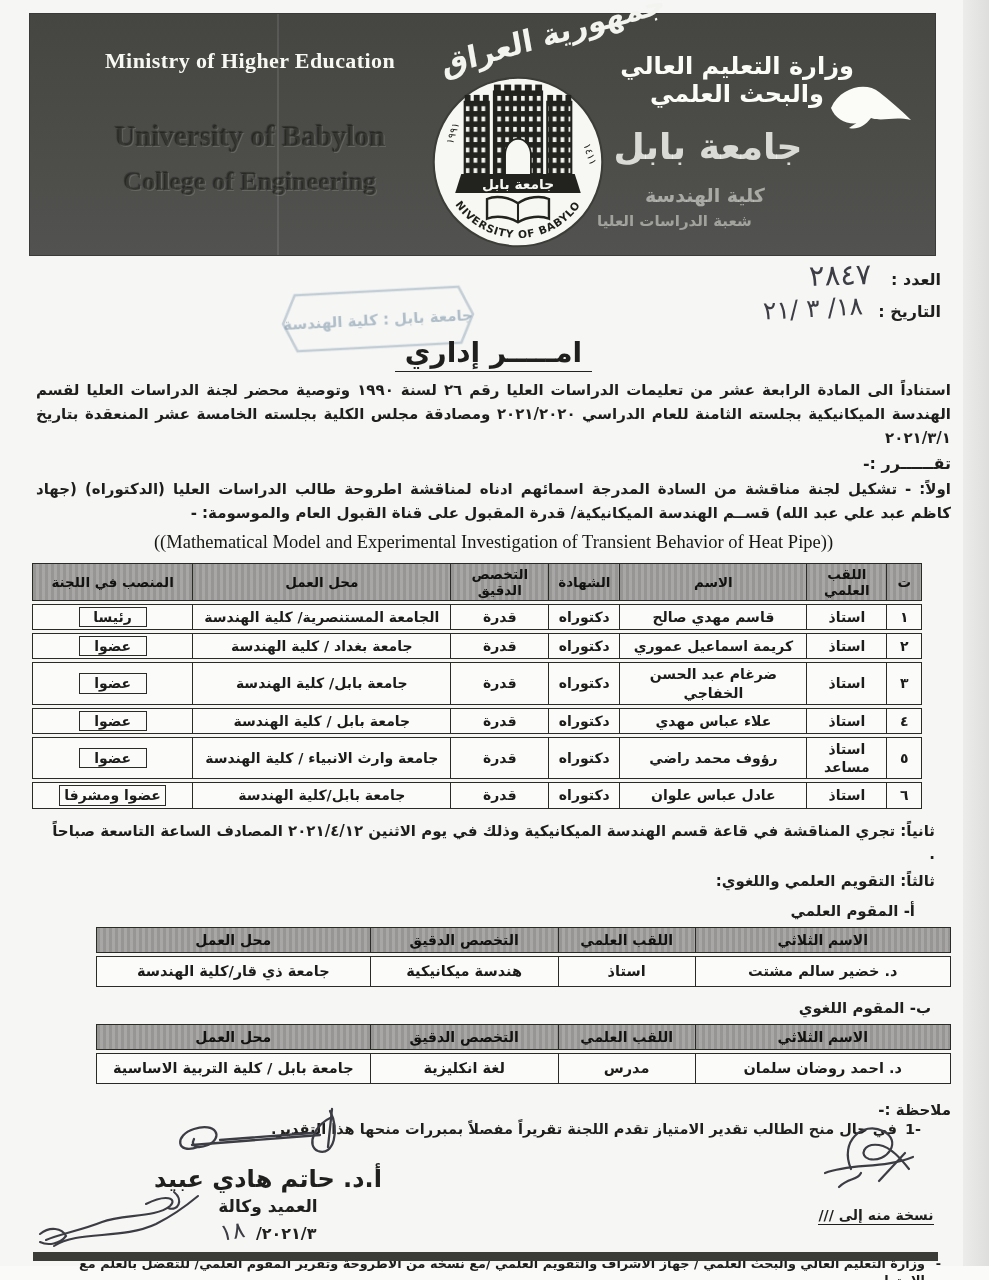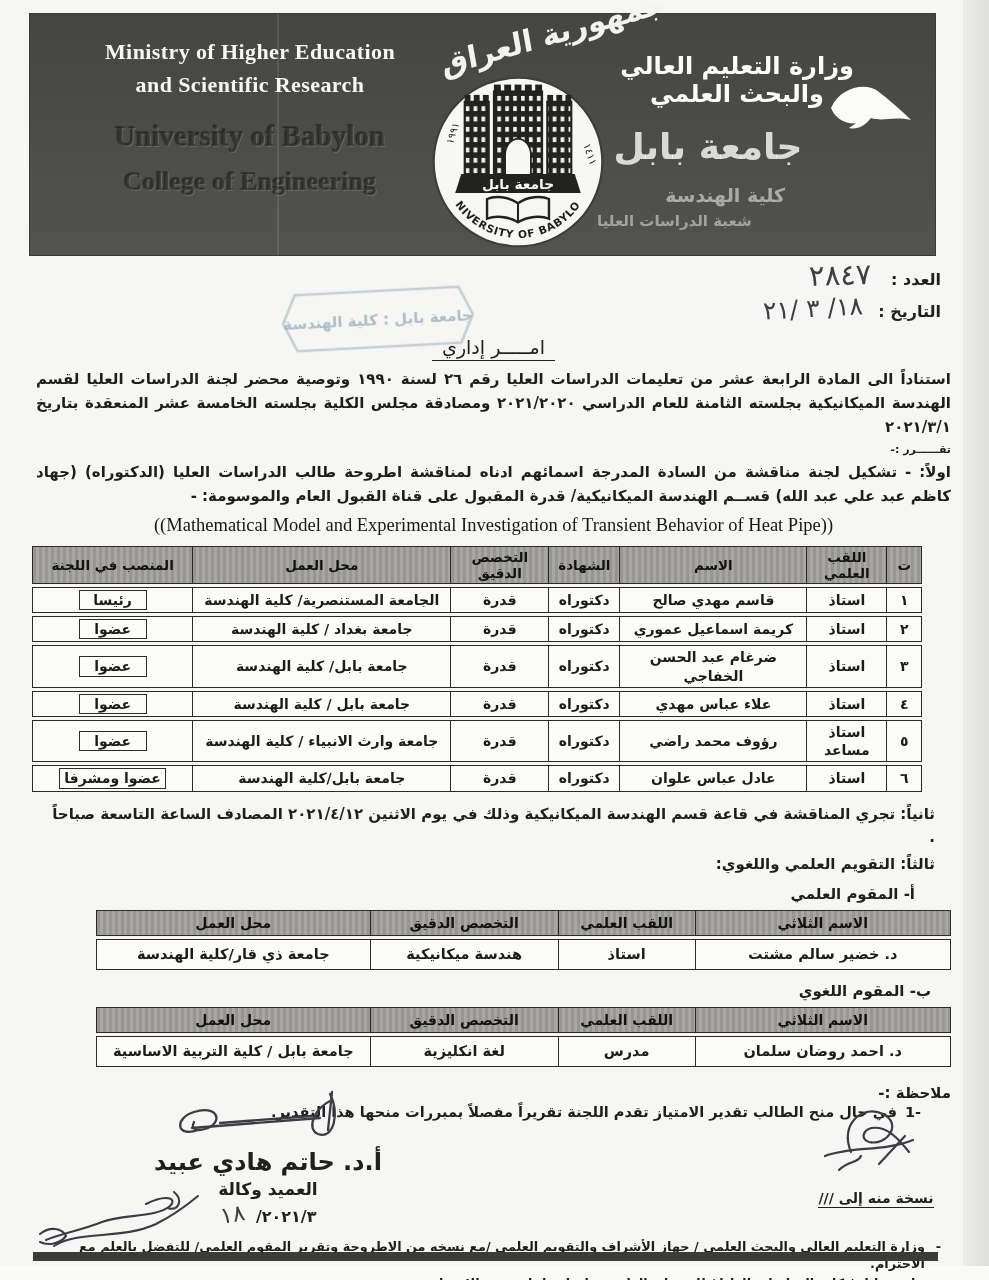--- a/index.html
+++ b/index.html
@@ -14,21 +14,21 @@
 
   
   .header {
     position:absolute; left:30px; top:14px; width:905px; height:241px;
     background:linear-gradient(180deg,#454542 0%, #4c4c49 55%, #525250 100%);
     box-shadow:0 0 0 1px #3a3a38;
   }
   .header:after { content:""; position:absolute; left:247px; top:0; width:2px; height:100%;
     background:rgba(255,255,255,.10); }
   .ministry-en {
-    position:absolute; left:58px; top:21px; width:324px; text-align:center;
+    position:absolute; left:58px; top:30px; width:324px; text-align:center;
     font-family:"Liberation Serif", serif; font-weight:bold; font-size:22px;
     line-height:1.5; color:#f7f7f4; letter-spacing:.4px;
   }
   .embossed {
     position:absolute; left:45px; top:106px; width:350px; text-align:center;
     font-family:"Liberation Serif", serif; font-weight:bold;
     color:rgba(28,28,24,.48);
     text-shadow:1px 1px 0 rgba(195,195,188,.20), -1px -1px 1px rgba(0,0,0,.35);
   }
   .embossed .l1 { font-size:29px; margin-bottom:14px; }
@@ -42,21 +42,21 @@
   .ministry-ar {
     position:absolute; right:38px; top:38px; width:320px; text-align:center;
     direction:rtl; font-size:24px; font-weight:bold; color:#fbfbf8;
   }
   .univ-ar {
     position:absolute; right:112px; top:112px; width:230px; text-align:center;
     direction:rtl; font-size:36px; font-weight:bold; letter-spacing:5px;
     color:rgba(249,249,245,.82);
   }
   .college-ar {
-    position:absolute; right:150px; top:170px; width:160px; 
+    position:absolute; right:150px; top:170px; width:160px; text-align:center;
     direction:rtl; font-size:19px; font-weight:bold; color:rgba(244,244,240,.55);
   }
   .division-ar {
     position:absolute; right:118px; top:198px; width:220px; text-align:left;
     direction:rtl; font-size:15px; font-weight:bold; color:rgba(242,242,238,.5);
   }
   .dove { position:absolute; right:16px; top:64px; }
   .logo { position:absolute; left:402px; top:58px; }
 
   
@@ -70,24 +70,24 @@
   .num-line { font-size:16px; font-weight:bold; margin-bottom:2px; }
   .hand { display:inline-block; font-weight:normal; color:#3d3d46; }
   .hand-no { font-size:29px; letter-spacing:9px; transform:rotate(-2deg); margin-right:14px; }
   .hand-date { font-size:25px; letter-spacing:3px; transform:rotate(-3deg); margin-right:10px; }
 
   .stamp { position:absolute; left:280px; top:288px; transform:rotate(-3deg); opacity:.85; filter:blur(.3px); }
 
   
   .ar { direction:rtl; font-weight:bold; color:#1e1e1c; }
   .title-line { text-align:center; margin:0 0 6px; }
-  .title-line span { display:inline-block; font-size:19px; font-weight:normal;
+  .title-line span { display:inline-block; font-size:28px; font-weight:bold;
     border-bottom:1.6px solid #222; padding:0 10px 2px; letter-spacing:1px; }
   .preamble { font-size:15px; line-height:1.6; text-align:justify; margin:4px 4px; }
-  .decide { font-size:11px; margin:2px 4px 4px; }
+  .decide { font-size:16px; margin:2px 4px 4px; }
   .firstly { font-size:15px; line-height:1.6; text-align:justify; margin:0 4px; }
   .thesis-title { text-align:center; font-family:"Liberation Serif", serif;
     font-size:18.5px; color:#1515122; color:#161613; margin:7px 0 7px; }
 
   table.doc-table { border-collapse:separate; border-spacing:0 3px; direction:rtl;
     font-weight:bold; color:#1c1c1a; table-layout:fixed; }
   .doc-table th, .doc-table td {
     border:1.6px solid #2a2a27; border-right:none; padding:2px 5px;
     text-align:center; overflow:hidden;
   }
@@ -134,21 +134,20 @@
 </head>
 <body>
 
 <div class="page">
   <div class="scan-right"></div>
   <div class="scan-bottom"></div>
 
   <div class="header">
     <div class="ministry-en">
       <div>Ministry of Higher Education</div>
-      <div>and Scientific Research</div>
     </div>
     <div class="embossed">
       <div class="l1">University of Babylon</div>
       <div class="l2">College of Engineering</div>
     </div>
     <div class="republic">جمهورية العراق</div>
     <div class="ministry-ar">وزارة التعليم العالي والبحث العلمي</div>
     <div class="univ-ar">جامعة بابل</div>
     <div class="college-ar">كلية الهندسة</div>
     <div class="division-ar">شعبة الدراسات العليا</div>

